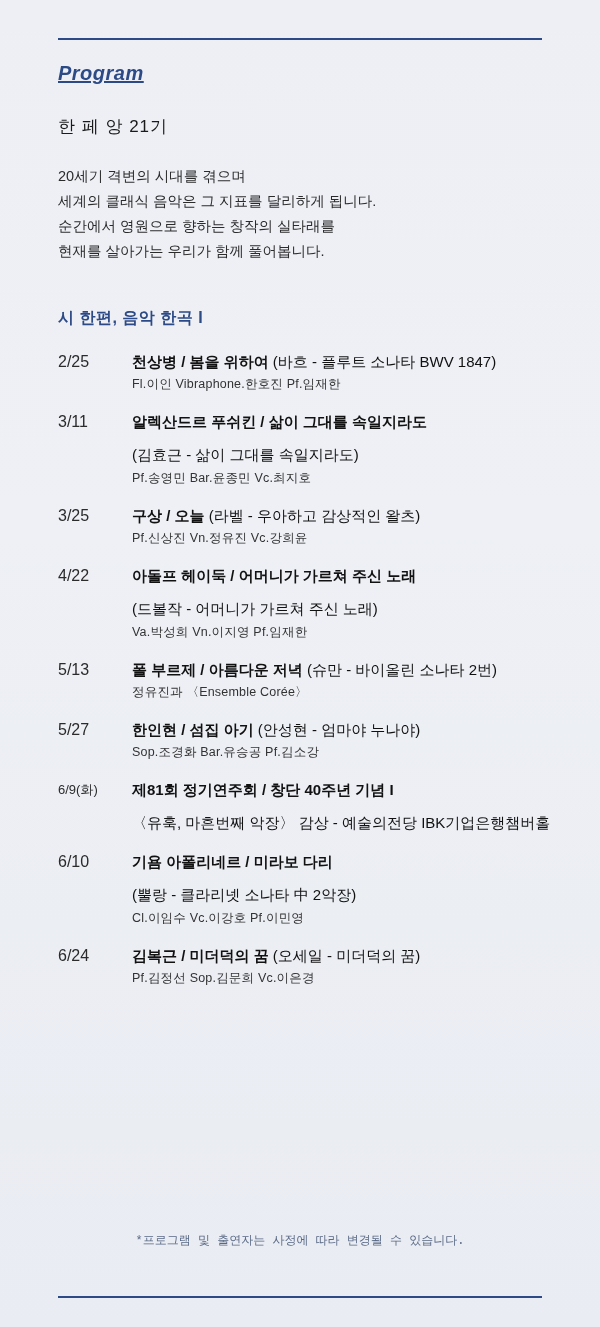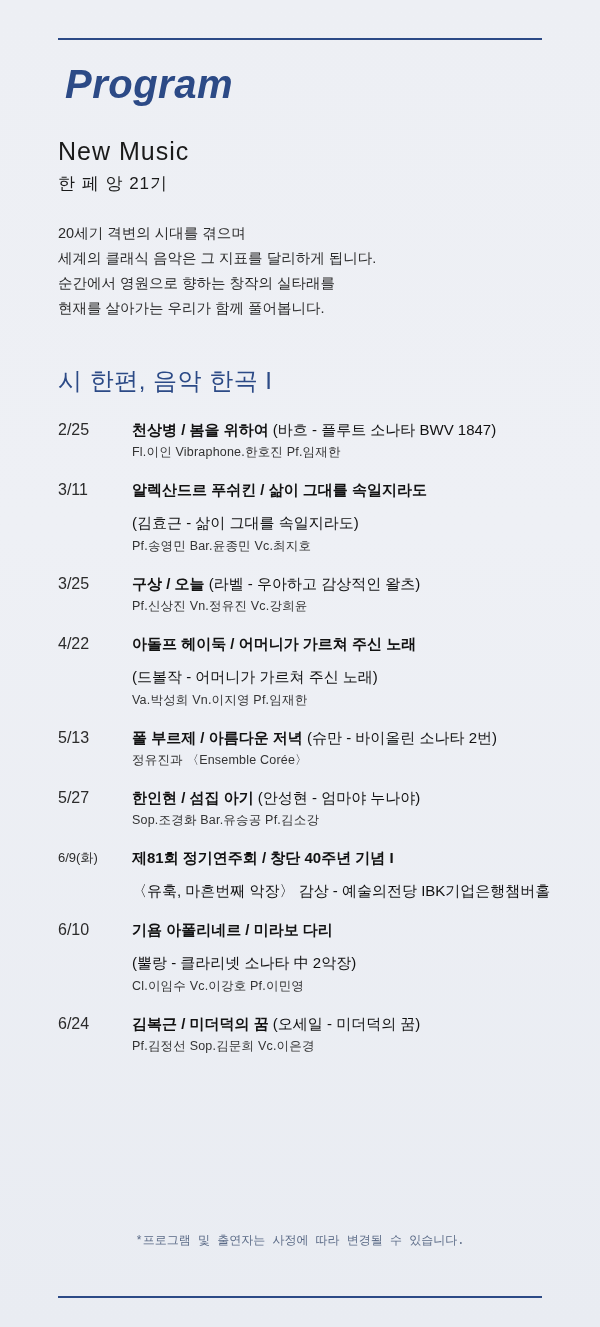--- a/index.html
+++ b/index.html
@@ -31,26 +31,27 @@
   .rule-bottom { top: 1296px; }
 
   .content {
     position: absolute;
     left: 58px;
     right: 40px;
     top: 62px;
   }
 
   .program-title {
-    font-size: 40px;
+    font-size: 20px;
     font-weight: bold;
     color: #2c4a86;
     letter-spacing: 0.5px;
-    margin: 0 0 30px 7px;
+    margin: 0 0 30px 0;
     font-style: italic;
+    text-decoration: underline;
   }
 
   .sec-title {
     font-size: 25px;
     color: #1a1a1a;
     letter-spacing: 1px;
     margin: 0 0 6px 0;
     font-weight: normal;
   }
   .sec-sub {
@@ -62,22 +63,22 @@
 
   .intro {
     font-size: 14.5px;
     line-height: 25px;
     color: #2b2b2b;
     margin: 0 0 44px 0;
   }
   .intro div { white-space: nowrap; }
 
   .section-heading {
-    font-size: 24px;
-    font-weight: normal;
+    font-size: 16px;
+    font-weight: bold;
     color: #2c4a86;
     letter-spacing: 0.5px;
     margin: 0 0 22px 0;
   }
 
   .list {
     display: block;
   }
   .row {
     display: flex;
@@ -136,21 +137,20 @@
 </head>
 <body>
 
 <div class="page">
   <div class="rule rule-top"></div>
   <div class="rule rule-bottom"></div>
 
   <div class="content">
     <div class="program-title">Program</div>
 
-    <div class="sec-title">New Music</div>
     <div class="sec-sub">한 페 앙  21기</div>
 
     <div class="intro">
       <div>20세기 격변의 시대를 겪으며</div>
       <div>세계의 클래식 음악은 그 지표를 달리하게 됩니다.</div>
       <div>순간에서 영원으로 향하는 창작의 실타래를</div>
       <div>현재를 살아가는 우리가 함께 풀어봅니다.</div>
     </div>
 
     <div class="section-heading">시 한편, 음악 한곡 I</div>

